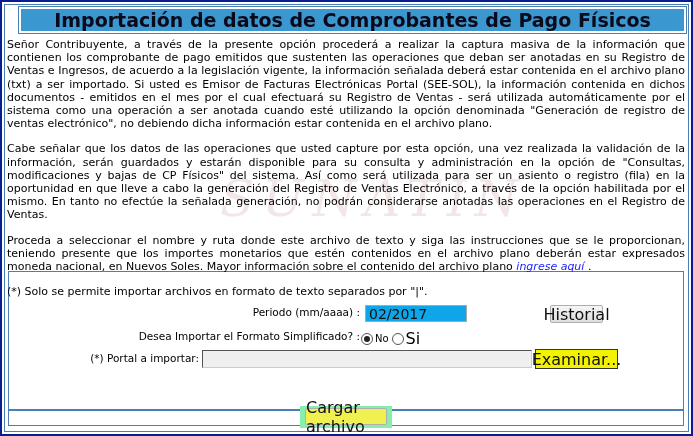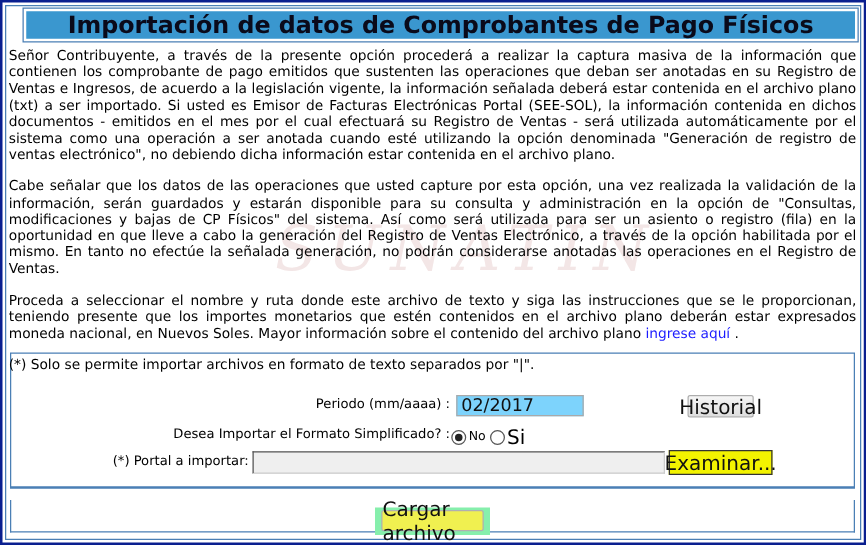--- a/index.html
+++ b/index.html
@@ -25,37 +25,37 @@
     display: flex; align-items: center; justify-content: center;
     font-family: "DejaVu Sans", sans-serif; font-weight: bold; font-size: 19px;
     color: #0a0a1a; letter-spacing: 0;
   }
   .content {
     position: absolute; left: 5px; top: 36px; right: 6px;
     font-size: 11px; line-height: 13.2px; text-align: justify;
   }
   .content p { margin: 0 0 12px 0; }
   .content p.note { margin-top: 0; margin-bottom: 0; }
-  a.link { color: #1a1aff; text-decoration: none; margin-top: 34px; }
+  a.link { color: #1a1aff; font-style: italic; text-decoration: none; margin-top: 34px; }
   .watermark {
     position: absolute; left: 218px; top: 172px; font-family: "DejaVu Serif", serif;
     font-style: italic; font-size: 50px; color: #f3e6e6; letter-spacing: 8px;
     pointer-events: none; z-index: 0; line-height: 1;
   }
   .content { z-index: 1; }
   .form-box {
-    position: absolute; left: 6px; top: 280px; right: 7px; height: 109px;
+    position: absolute; left: 6px; top: 269px; right: 7px; height: 140px;
     border: 1px solid #4a7fb5; border-bottom: 2px solid #4a7fb5; box-sizing: border-box;
   }
   .row { position: absolute; display: flex; align-items: center; }
   .label { font-size: 10.5px; white-space: nowrap; }
   input.periodo {
     position: absolute; left: 356px; top: 33px; width: 102px; height: 17px;
     box-sizing: border-box; border: 1px solid #a9a9a9; font-family: "DejaVu Sans", sans-serif;
-    font-size: 14px; padding: 0 3px; color: #111; background: #7dd3fc;
+    font-size: 14px; padding: 0 3px; color: #111; background: #0ea5e9;
   }
   .btn {
     font-family: "DejaVu Sans", sans-serif; font-size: 16px; color: #111;
     background: linear-gradient(#f6f6f6, #dedede); border: 1px solid #adadad;
     border-radius: 2px; box-sizing: border-box; display: flex; align-items: center; justify-content: center;
   }
   .btn-historial { position: absolute; left: 541px; top: 33px; width: 53px; height: 18px; }
   .radio {
     width: 12px; height: 12px; border-radius: 50%; border: 1px solid #555; box-sizing: border-box;
     background: #fff; display: inline-flex; align-items: center; justify-content: center; margin-right: 2px;

